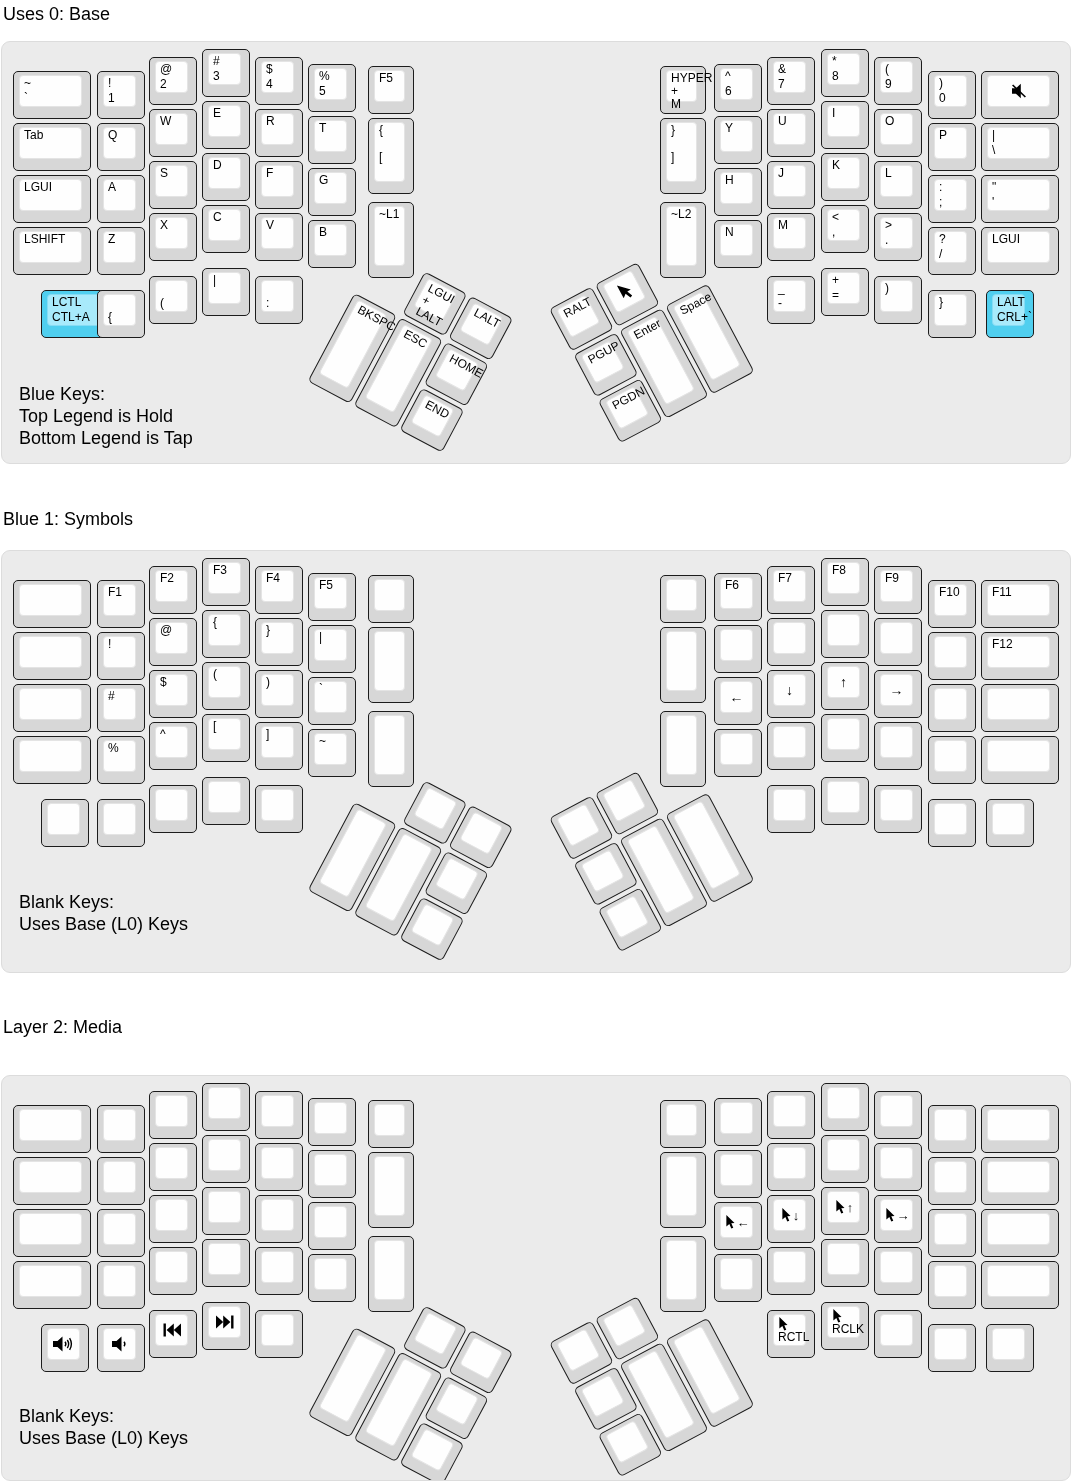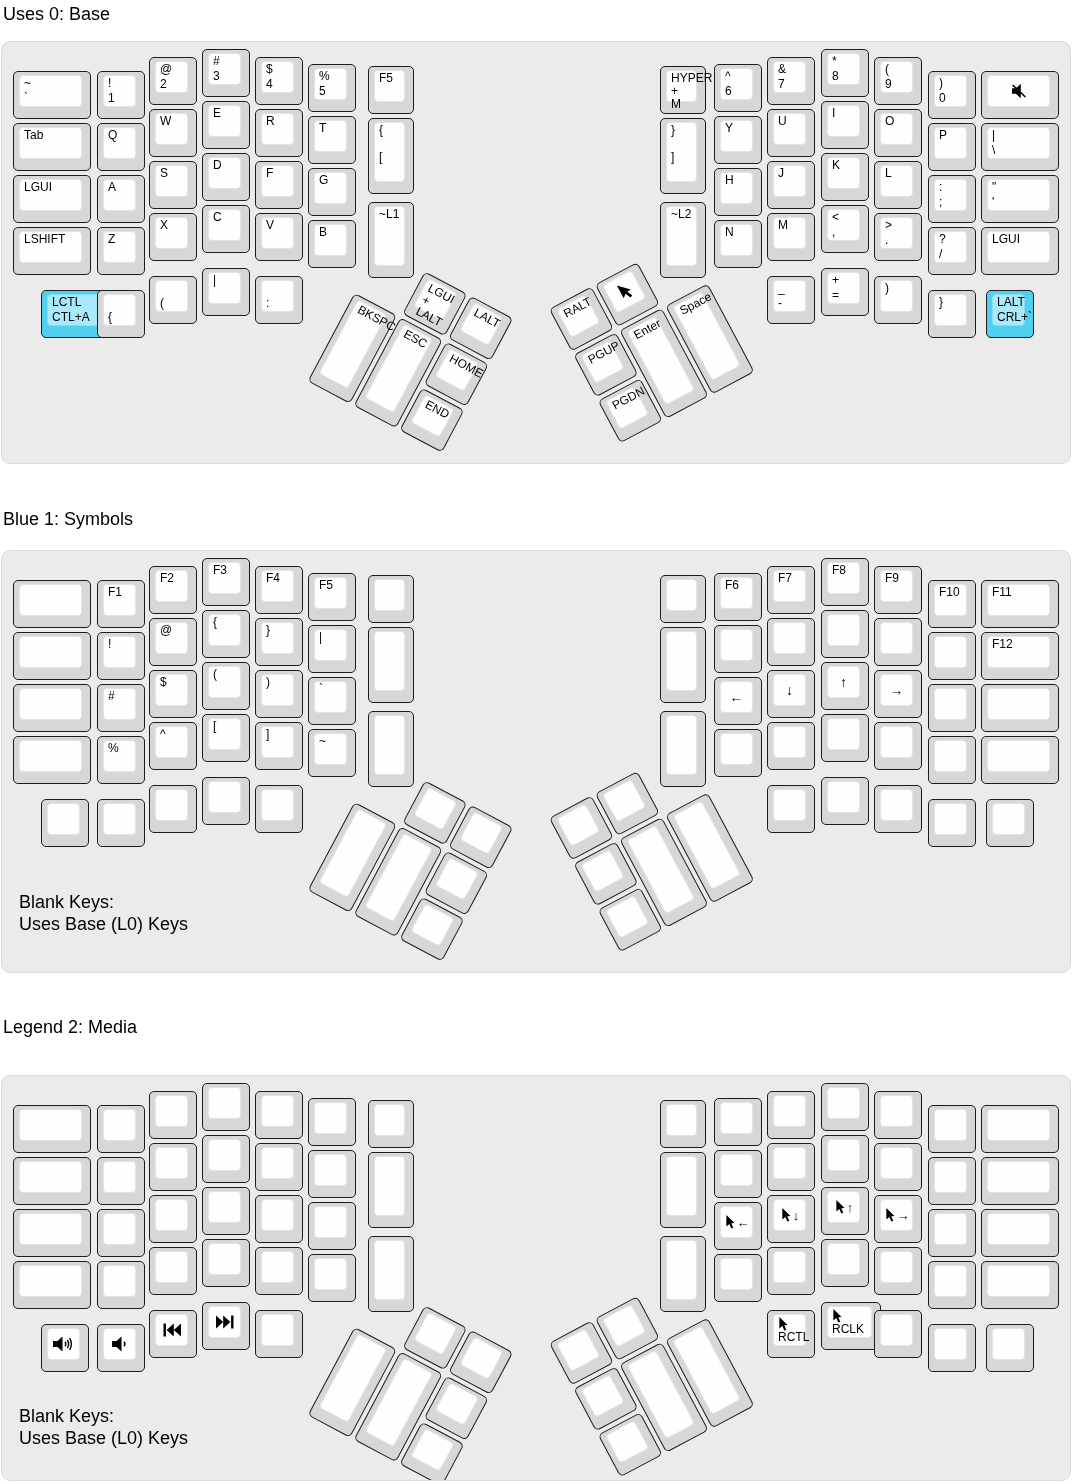--- a/index.html
+++ b/index.html
@@ -452,20 +452,23 @@
           <span class="tl">}</span>
         </div>
       </div>
       <div class="key blue" style="left: 984px; top: 248px; width: 48px; height: 48px;">
         <div class="cap">
           <span class="tl">LALT</span>
           <span class="bl">CRL+`</span>
         </div>
       </div>
     </div>
+  <div class="note" style="top:341px">Blue Keys:
+Top Legend is Hold
+Bottom Legend is Tap</div>
 </section>
 
 <h2 class="ltitle" style="top:509px">Blue 1: Symbols</h2>
 <section class="panel" style="top:550px;height:423px">
   <div class="kb">
       <div class="cluster" style="left: 377px; top: 205px; transform: rotate(28deg);">
         <div class="key" style="left: 52px; top: 0px; width: 48px; height: 48px;">
           <div class="cap"></div>
         </div>
         <div class="key" style="left: 104px; top: 0px; width: 48px; height: 48px;">
@@ -756,21 +759,21 @@
         <div class="cap"></div>
       </div>
       <div class="key" style="left: 984px; top: 248px; width: 48px; height: 48px;">
         <div class="cap"></div>
       </div>
     </div>
   <div class="note" style="top:340px">Blank Keys:
 Uses Base (L0) Keys</div>
 </section>
 
-<h2 class="ltitle" style="top:1017px">Legend 2: Media</h2>
+<h2 class="ltitle" style="top:1017px">Layer 2: Media</h2>
 <section class="panel" style="top:1075px;height:406px">
   <div class="kb">
       <div class="cluster" style="left: 377px; top: 205px; transform: rotate(28deg);">
         <div class="key" style="left: 52px; top: 0px; width: 48px; height: 48px;">
           <div class="cap"></div>
         </div>
         <div class="key" style="left: 104px; top: 0px; width: 48px; height: 48px;">
           <div class="cap"></div>
         </div>
         <div class="key" style="left: 0px; top: 52px; width: 48px; height: 100px;">
@@ -1046,21 +1049,21 @@
       <div class="key" style="left: 765px; top: 234px; width: 48px; height: 48px;">
         <div class="cap">
           <span class="bl">RCTL</span>
           <span class="corner">
             <svg width="11" height="15" viewBox="0 0 14 19">
               <path fill="#000" d="M3 0 L3 14.6 L6.8 11.4 L9.3 17.2 L11.8 16.1 L9.3 10.4 L13.4 10.1 Z"></path>
             </svg>
           </span>
         </div>
       </div>
-      <div class="key" style="left: 819px; top: 226px; width: 60px; height: 48px;">
+      <div class="key" style="left: 819px; top: 226px; width: 48px; height: 48px;">
         <div class="cap">
           <span class="bl">RCLK</span>
           <span class="corner">
             <svg width="11" height="15" viewBox="0 0 14 19">
               <path fill="#000" d="M3 0 L3 14.6 L6.8 11.4 L9.3 17.2 L11.8 16.1 L9.3 10.4 L13.4 10.1 Z"></path>
             </svg>
           </span>
         </div>
       </div>
       <div class="key" style="left: 872px; top: 234px; width: 48px; height: 48px;">

